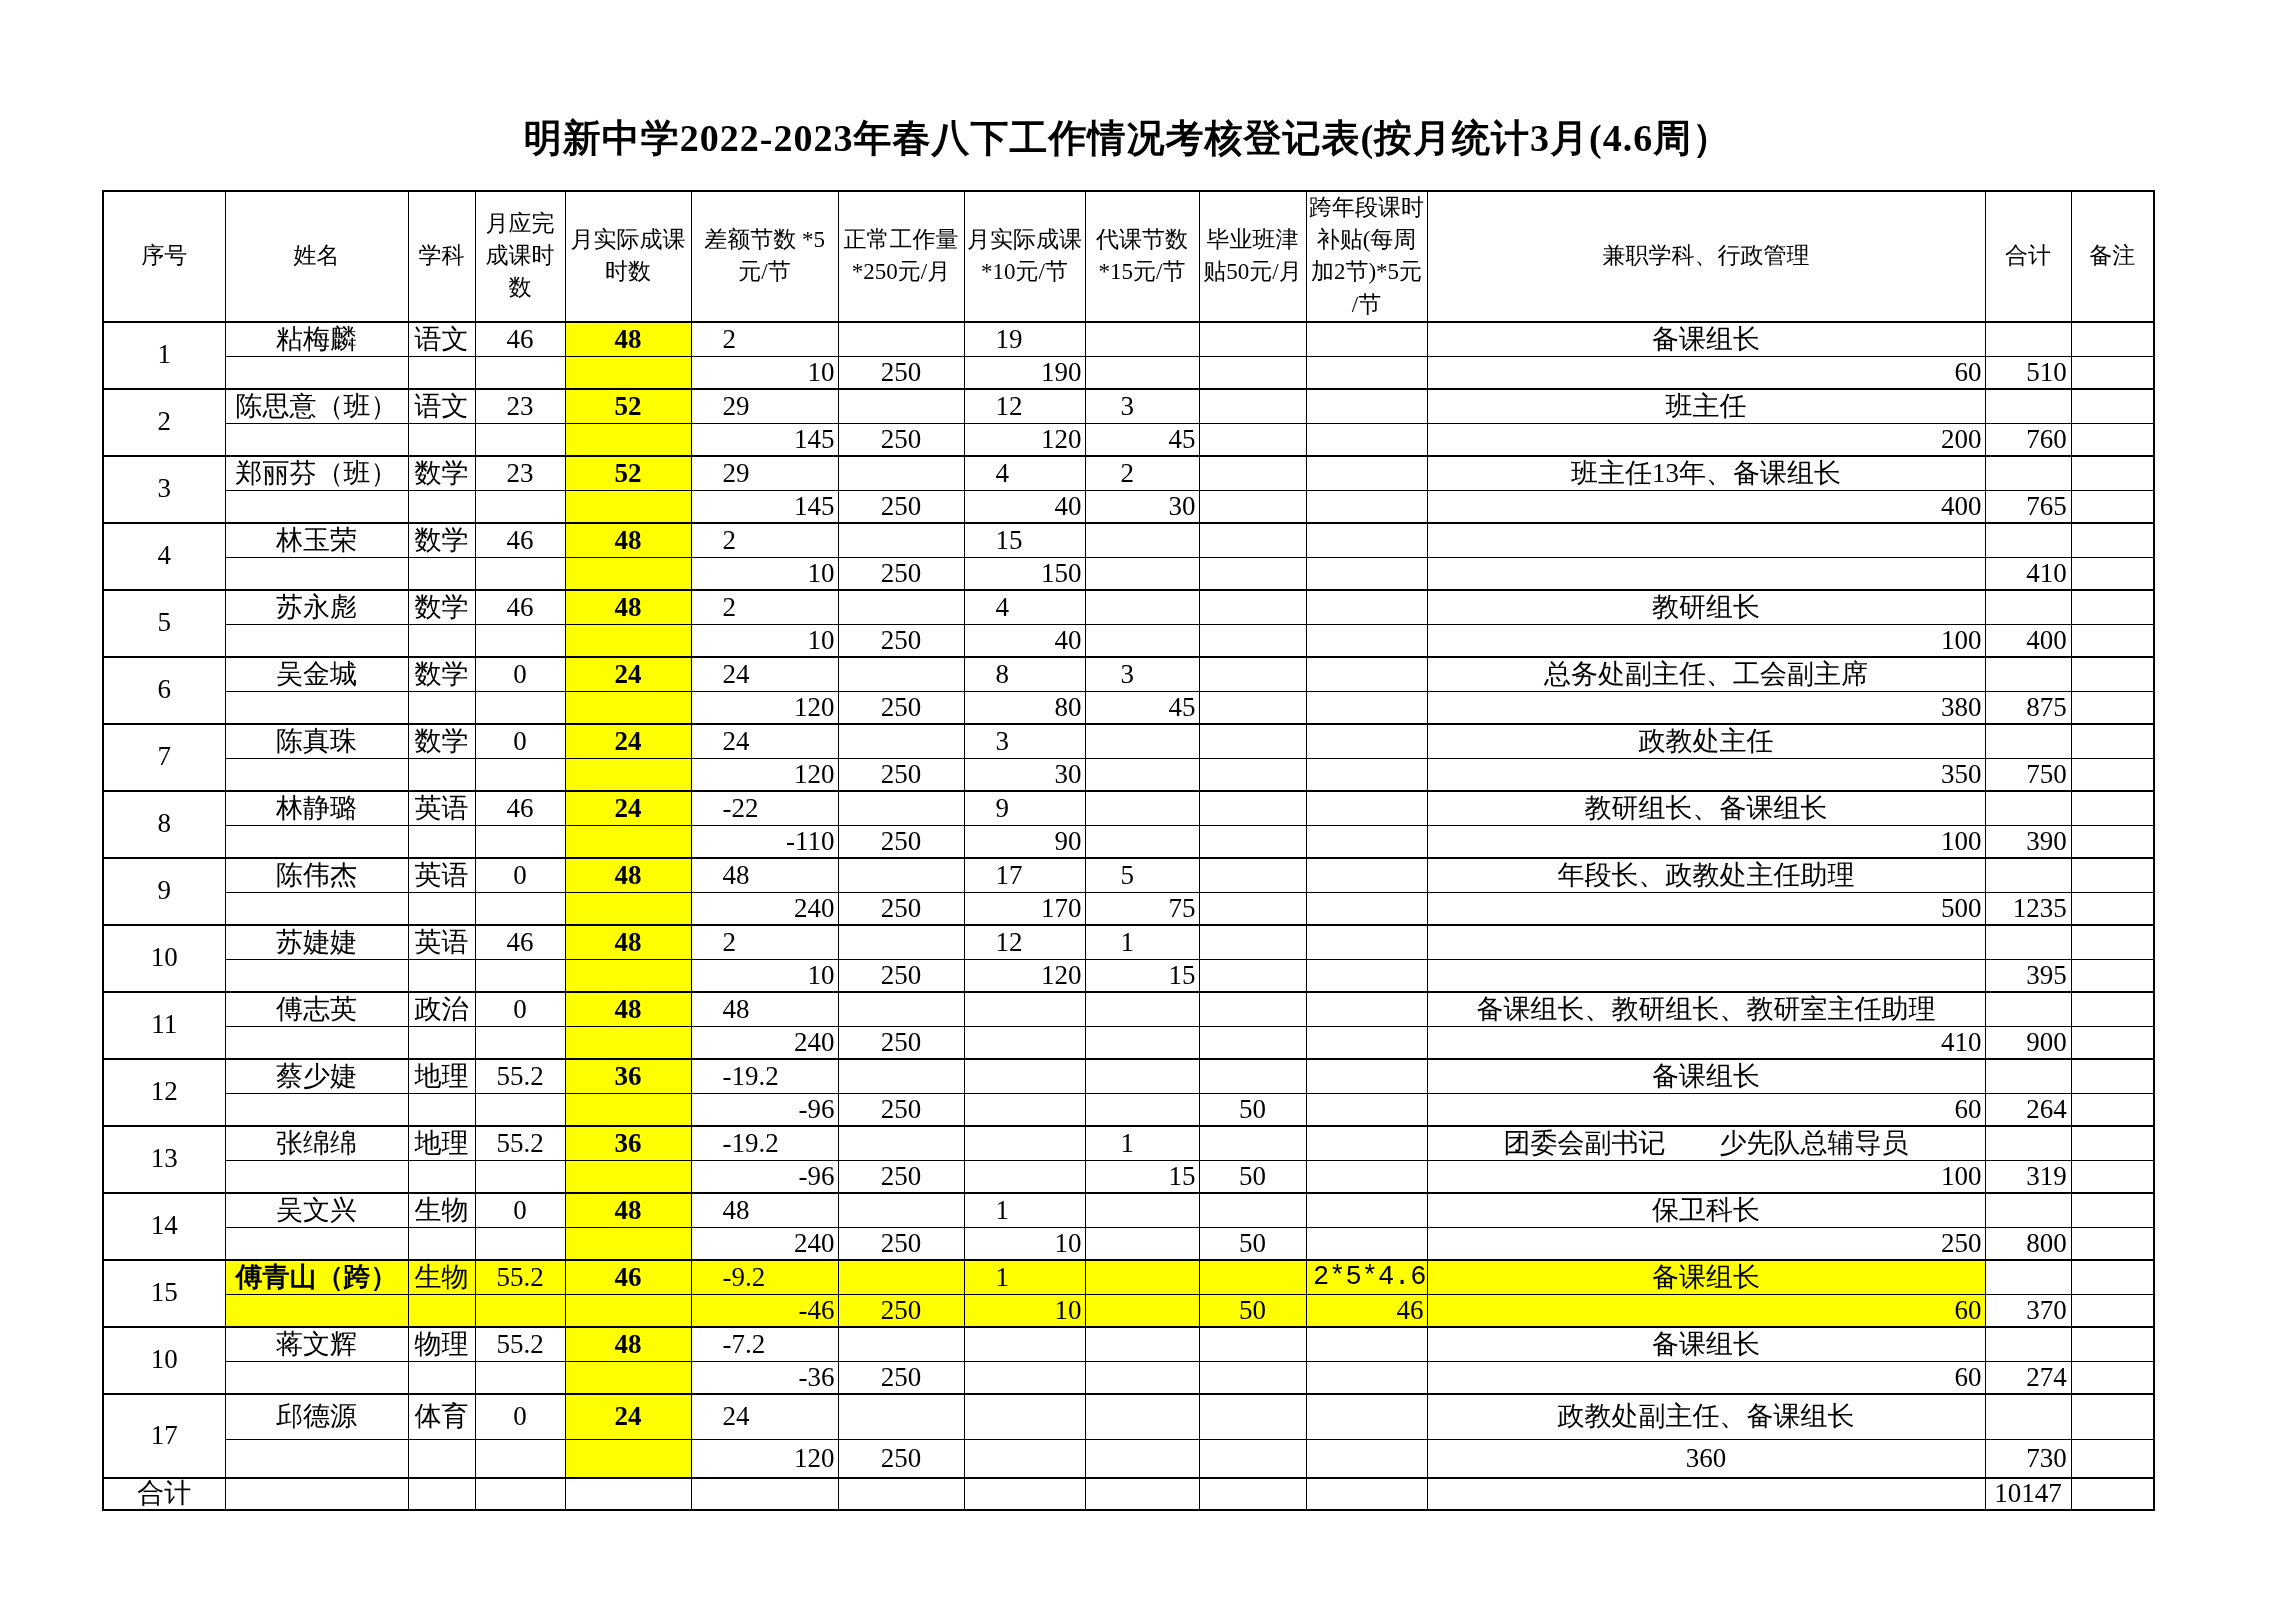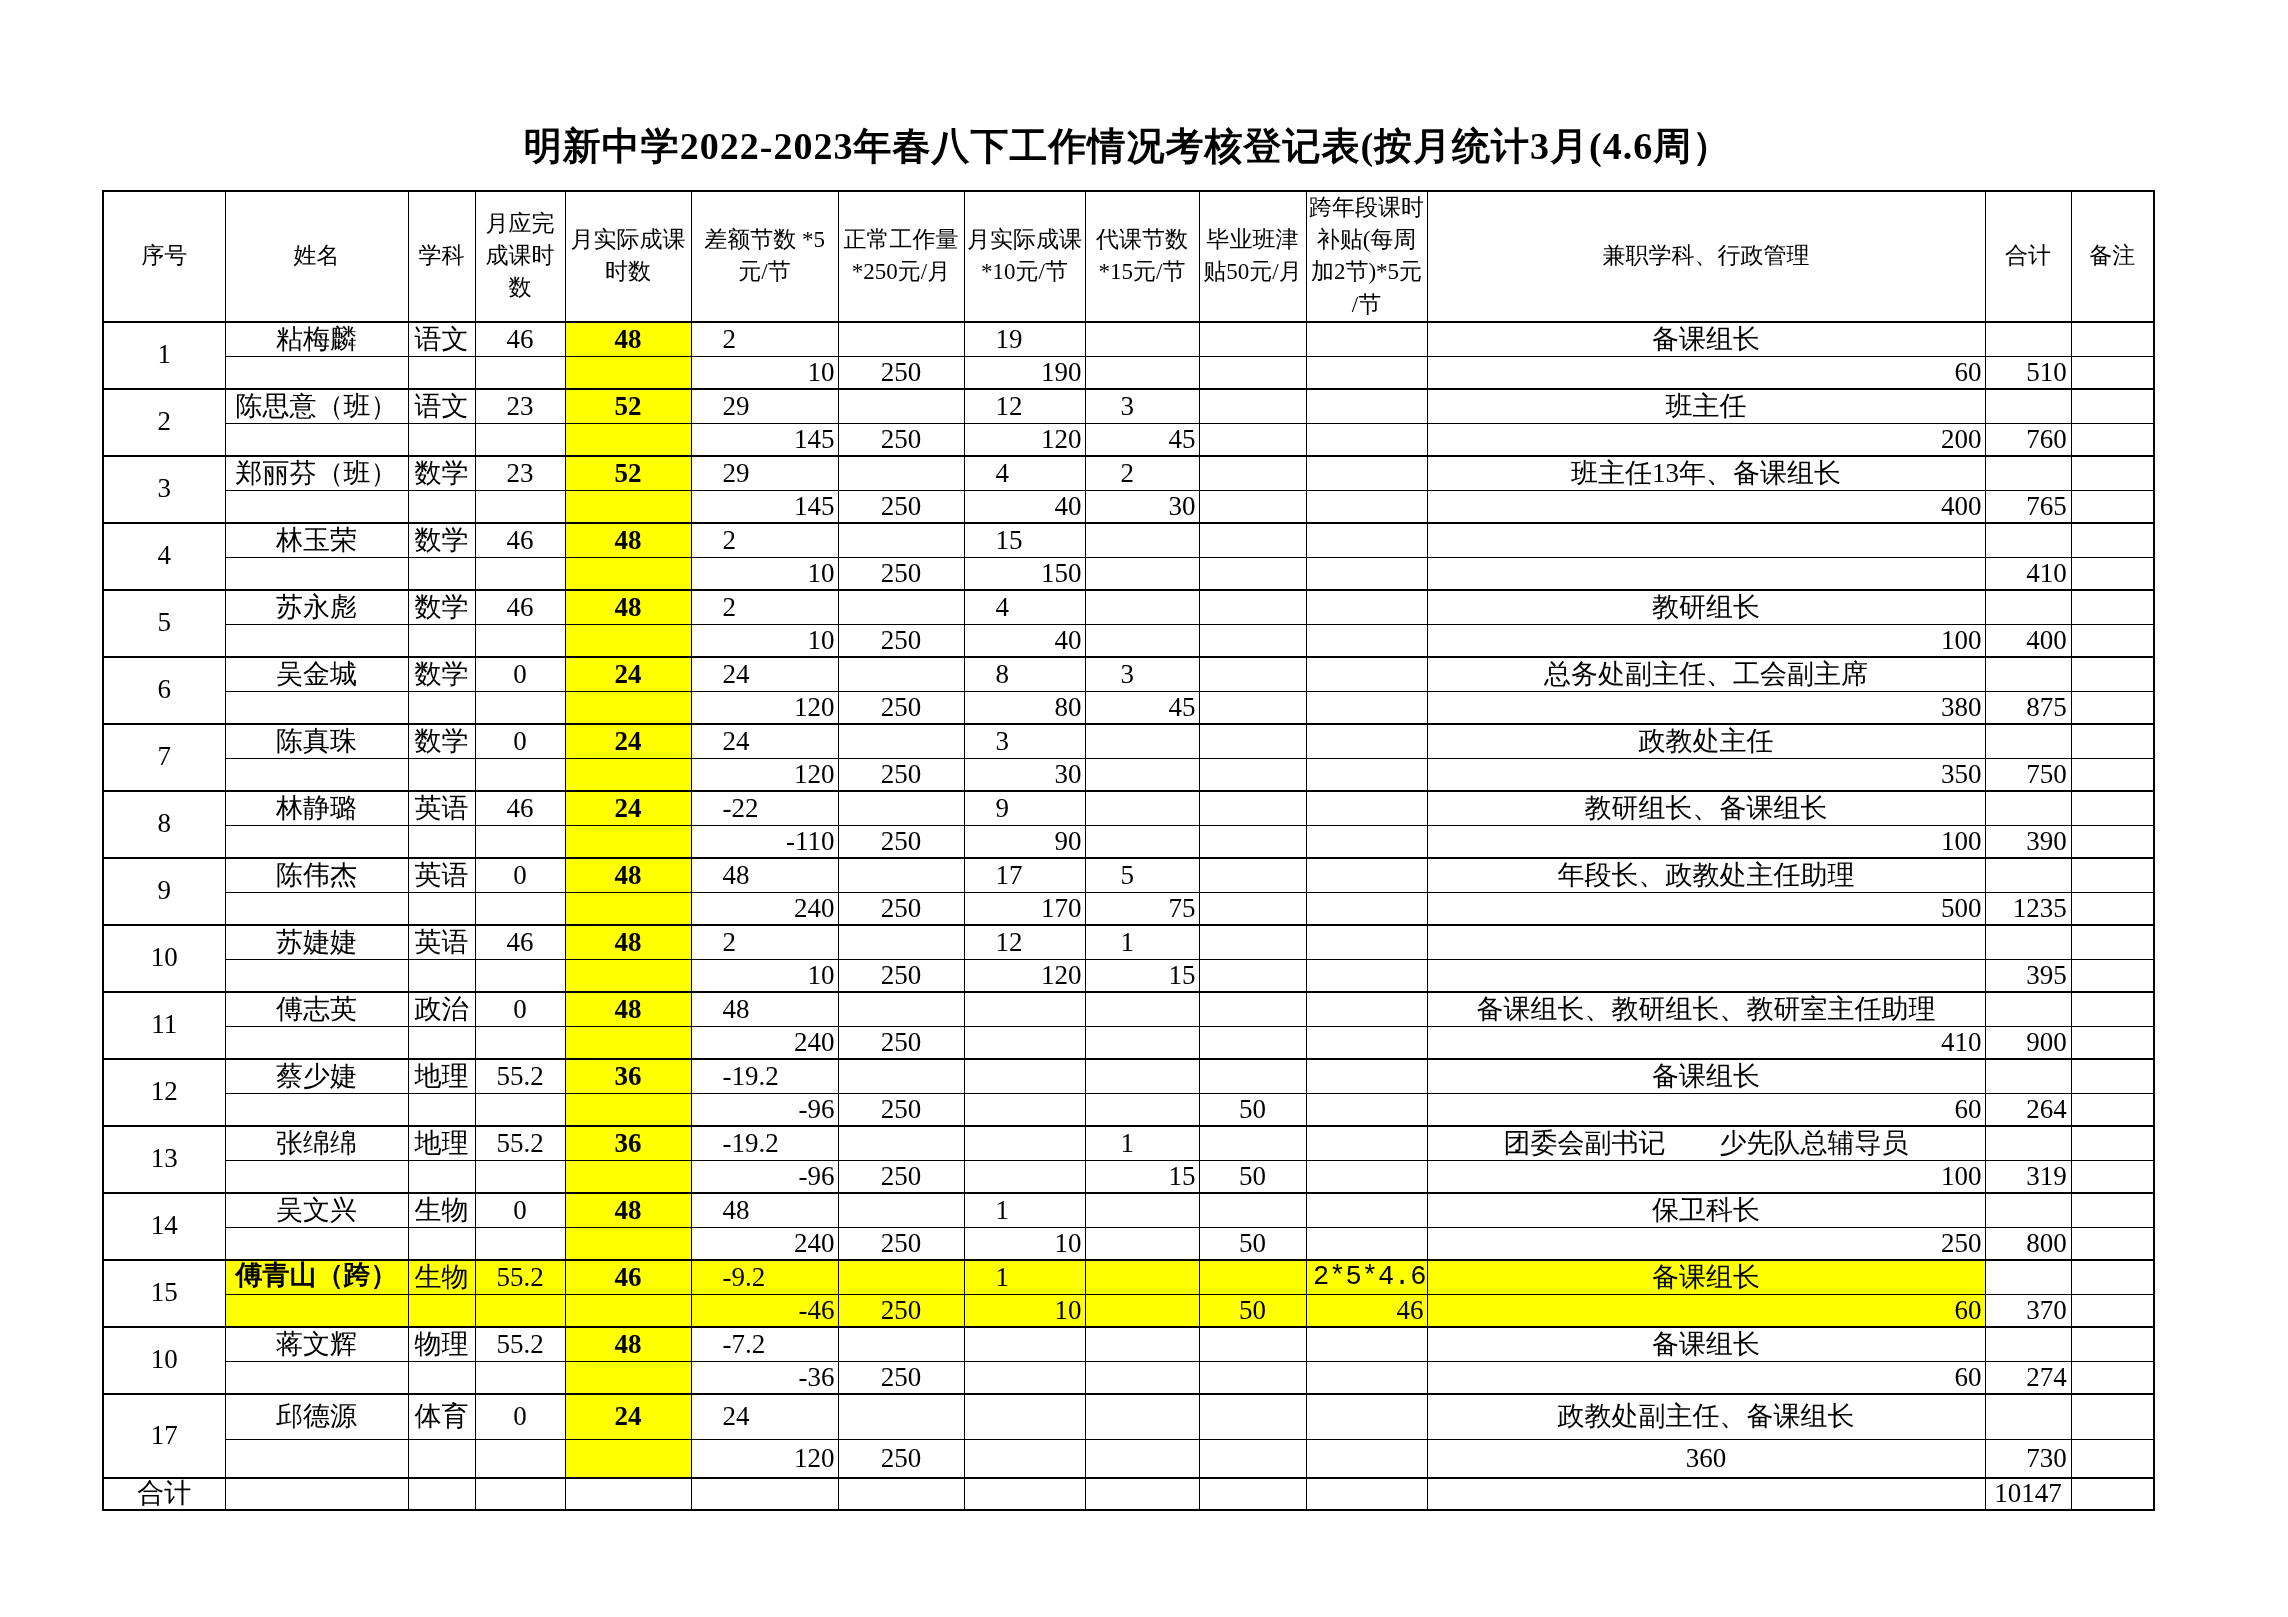--- a/index.html
+++ b/index.html
@@ -1,18 +1,18 @@
 <!DOCTYPE html>
 <html><head>
 <meta charset="utf-8">
 <style>
   html,body{margin:0;padding:0;background:#fff;}
   body{width:2288px;height:1618px;position:relative;
        font-family:"Liberation Serif","DejaVu Serif",serif;color:#000;}
-  .title{position:absolute;left:102px;top:121px;width:2051px;text-align:center;
+  .title{position:absolute;left:102px;top:113px;width:2051px;text-align:center;
          font-size:38px;font-weight:bold;letter-spacing:1px;white-space:nowrap;}
   .tbl-wrap{position:absolute;left:102px;top:190px;}
   table{border-collapse:collapse;table-layout:fixed;width:2051px;border:2.9px solid #000;}
   th,td{border:1.9px solid #000;padding:0;overflow:hidden;font-size:27px;line-height:1.1;}
   thead th{font-weight:normal;font-size:23px;line-height:1.4;text-align:center;
            vertical-align:middle;white-space:pre-line;}
   thead tr{height:108px;}
   tr.r-name{height:35px;}
   tr.r-val{height:32px;}
   tr.r-name.tall{height:46px;}
@@ -27,21 +27,21 @@
   .c-diff,.c-morning{text-align:left;padding-left:31px;}
   .c-sub{text-align:left;padding-left:35px;}
   .c-cross{text-align:right;font-family:Liberation Mono, monospace;}
   .c-duty{text-align:center;}
   .r{text-align:right;padding-right:2.9px;}
   .c-total{text-align:right;padding-right:3.8px;margin-left:28px;}
   .c-grad-m{text-align:center;margin-left:15px;}
   .ctr{text-align:center !important;padding:0;}
   tr.hl td{background:#ffff00;}
   tr.hl td.no-hl{background:#fff;}
-  tr.hl td.c-name{font-weight:bold;font-family:Liberation Mono, monospace;}
+  tr.hl td.c-name{font-weight:bold;}
   .foot-label{text-align:center;}
   .foot-total{text-align:center;}
 </style>
 </head>
 <body>
 
 <div class="title">明新中学2022-2023年春八下工作情况考核登记表(按月统计3月(4.6周）</div>
 
 <div class="tbl-wrap">
 <table>

